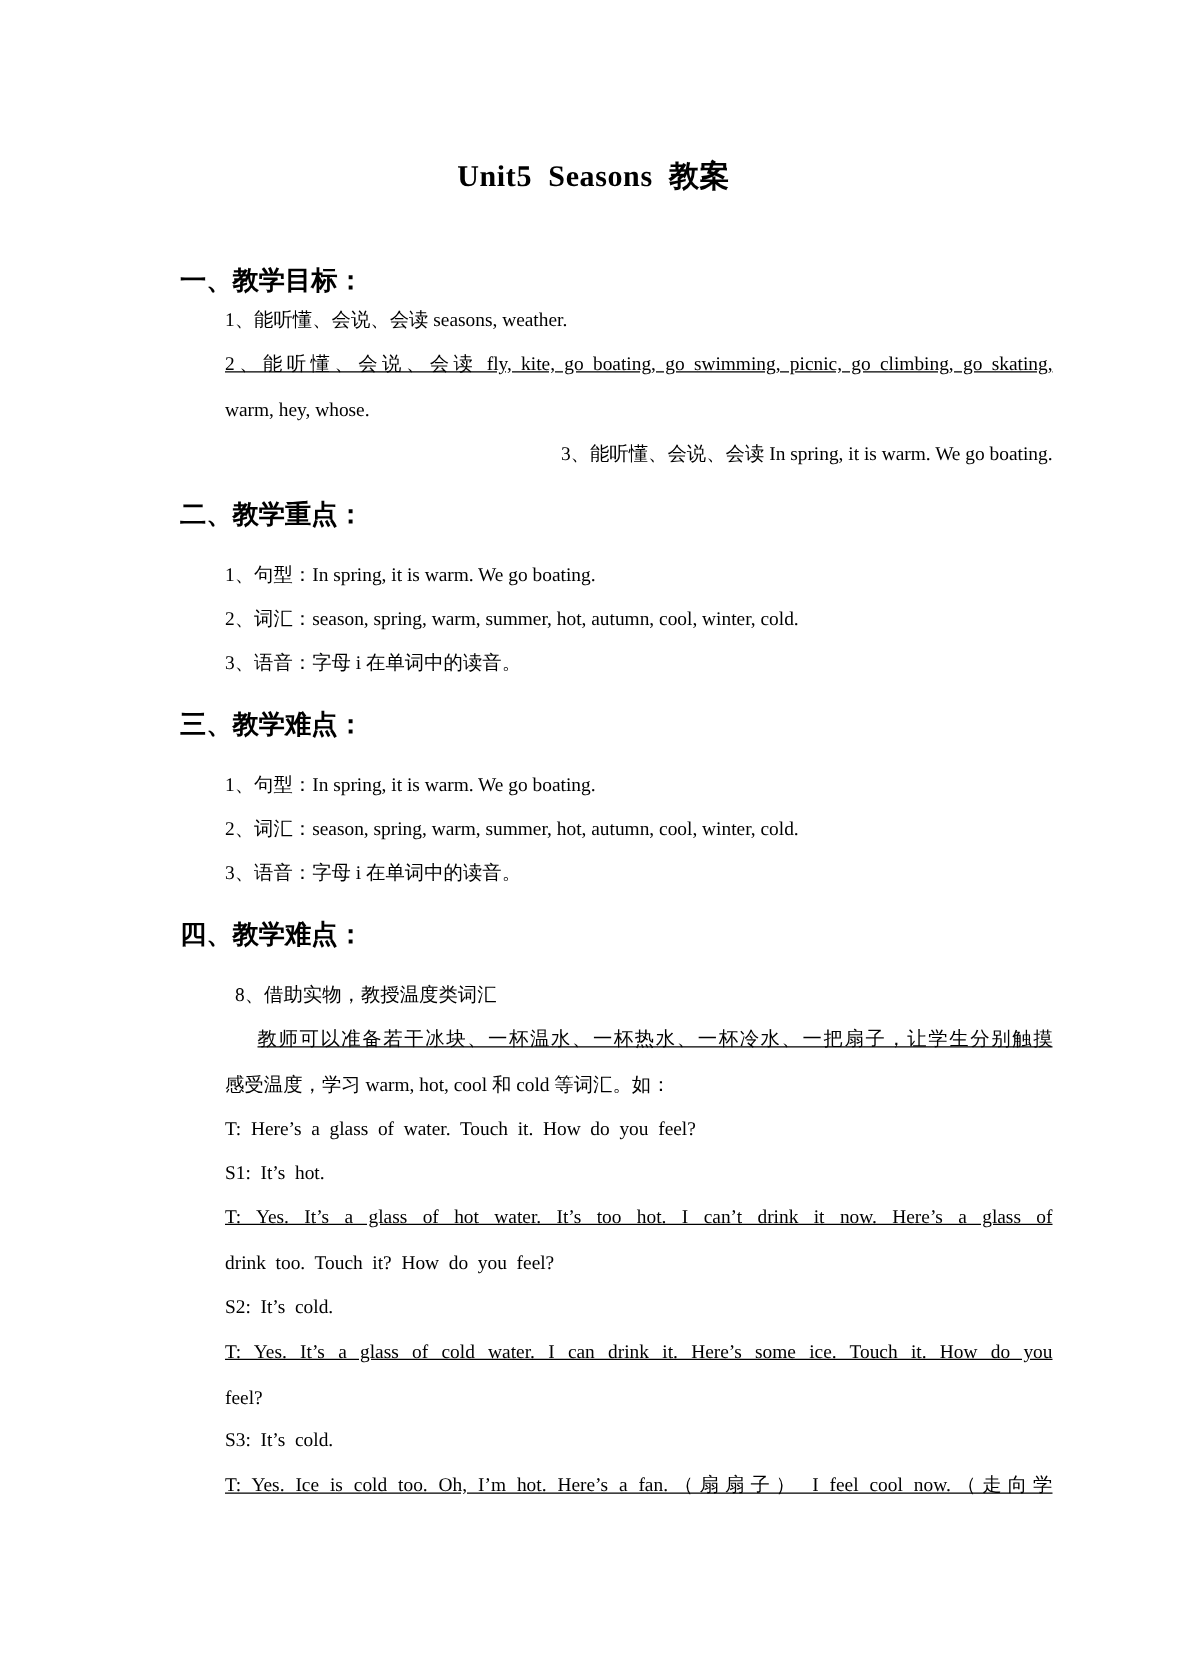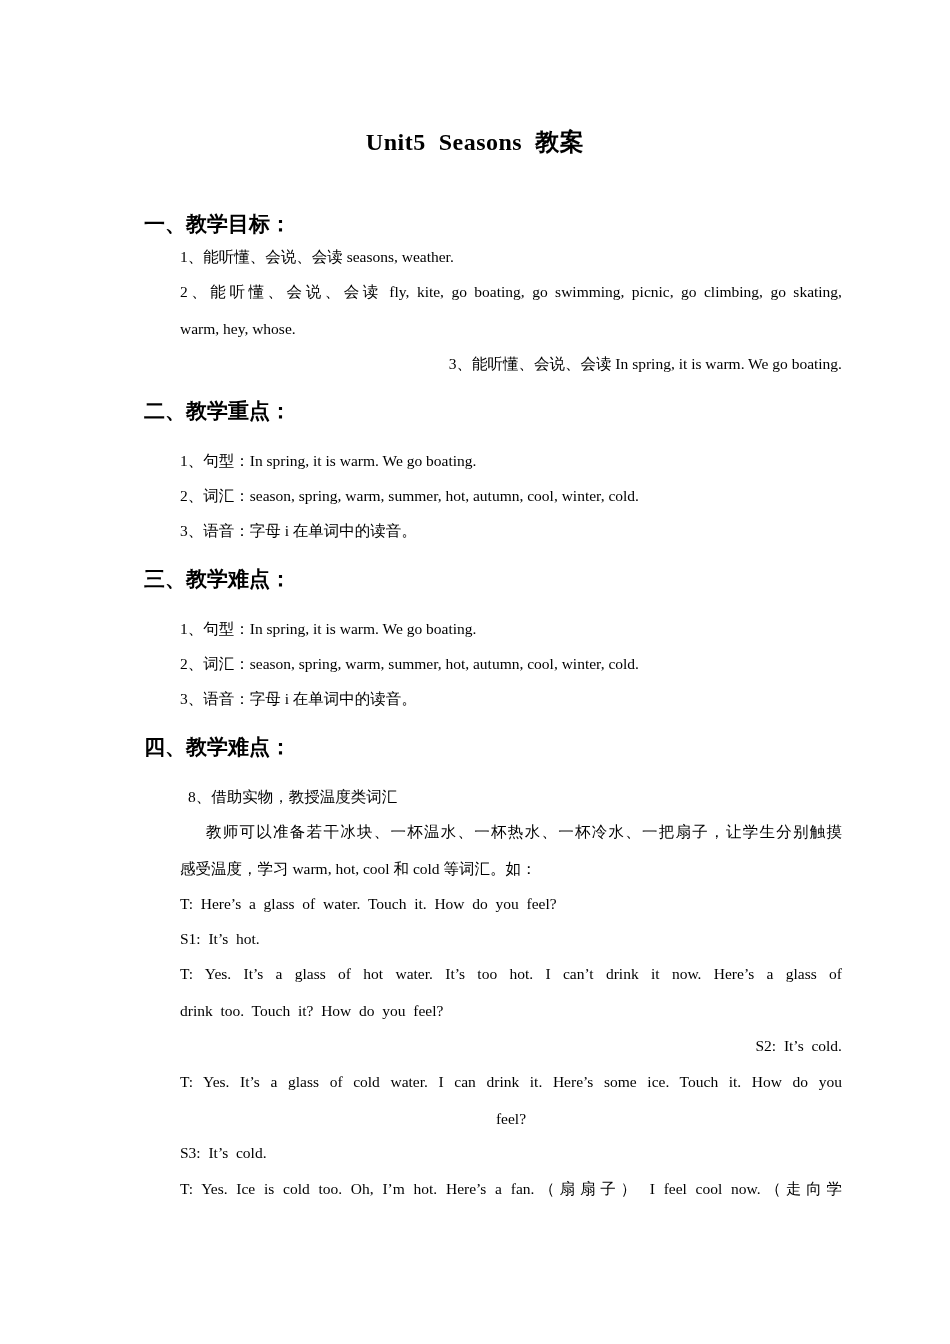--- a/index.html
+++ b/index.html
@@ -48,20 +48,21 @@
       width: 662px;
       font-size: 15.5px;
       line-height: 22px;
       white-space: nowrap;
       margin-left: 36px;
     }
     .justify {
       text-align: justify;
       text-align-last: justify;
       white-space: normal;
+      text-decoration: underline;
     }
     .indent1 { left: 8px; }
     .indent2 { left: 26px; }
   </style>
 </head>
 <body>
 
 <div class="page">
 
   <div class="title">Unit5  Seasons  教案</div>
@@ -84,19 +85,19 @@
 
   <div class="heading" style="top:732px;">四、教学难点：</div>
   <div class="line indent1" style="top:786px;">8、借助实物，教授温度类词汇</div>
   <div class="line justify indent2" style="top:821px; width:636px;">教师可以准备若干冰块、一杯温水、一杯热水、一杯冷水、一把扇子，让学生分别触摸</div>
   <div class="line" style="top:858px;">感受温度，学习 warm,  hot,  cool  和 cold 等词汇。如：</div>
 
   <div class="line" style="top:893px; white-space:pre;">T:  Here’s  a  glass  of  water.  Touch  it.  How  do  you  feel?</div>
   <div class="line" style="top:928px; white-space:pre;">S1:  It’s  hot.</div>
   <div class="line justify" style="top:963px;">T:  Yes.  It’s  a  glass  of  hot  water.  It’s  too  hot.  I  can’t  drink  it  now.  Here’s  a  glass  of</div>
   <div class="line" style="top:1000px; white-space:pre;">drink  too.  Touch  it?  How  do  you  feel?</div>
-  <div class="line" style="top:1035px; white-space:pre;text-align:right;">S2:  It’s  cold.</div>
+  <div class="line" style="top:1035px; white-space:pre;">S2:  It’s  cold.</div>
   <div class="line justify" style="top:1071px;">T:  Yes.  It’s  a  glass  of  cold  water.  I  can  drink  it.  Here’s  some  ice.  Touch  it.  How  do  you</div>
-  <div class="line" style="top:1108px;text-align:center;">feel?</div>
+  <div class="line" style="top:1108px;">feel?</div>
   <div class="line" style="top:1142px; white-space:pre;">S3:  It’s  cold.</div>
   <div class="line justify" style="top:1178px;">T:  Yes.  Ice  is  cold  too.  Oh,  I’m  hot.  Here’s  a  fan.（扇扇子）  I  feel  cool  now.（走向学</div>
 
 </div>
 
 </body></html>

